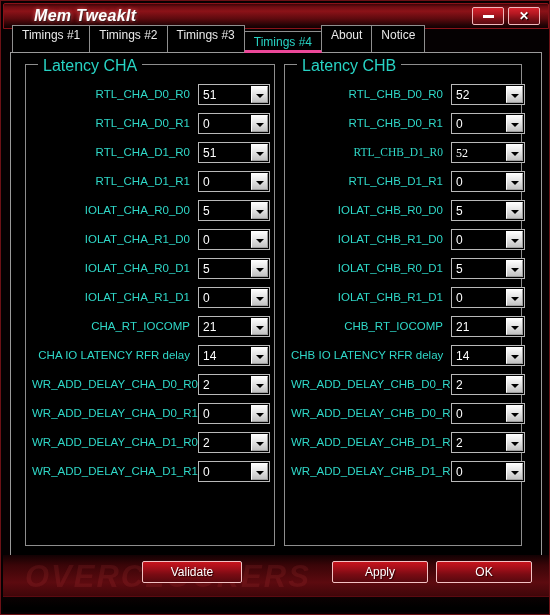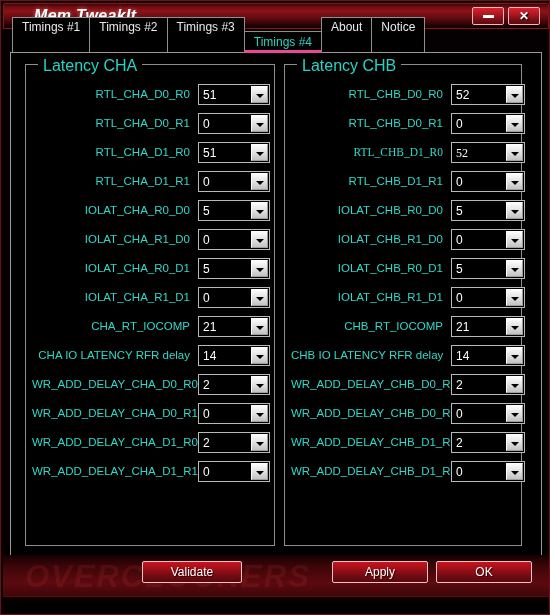--- a/index.html
+++ b/index.html
@@ -72,21 +72,21 @@
 
   
   #tab-strip {
     position: absolute;
     left: 11px; top: 31px;
     height: 21px;
     display: flex;
     align-items: flex-end;
   }
   .tab {
-    height: 36px;
+    height: 28px;
     padding: 0 9px;
     line-height: 19px;
     font-size: 12px;
     color: #e9e9e9;
     background: #000;
     border-left: 1px solid #8f8f8f;
     border-right: 1px solid #8f8f8f;
     border-top: 1px solid #8f8f8f;
     border-bottom: 1px solid #8f8f8f;
     margin-right: -1px;

